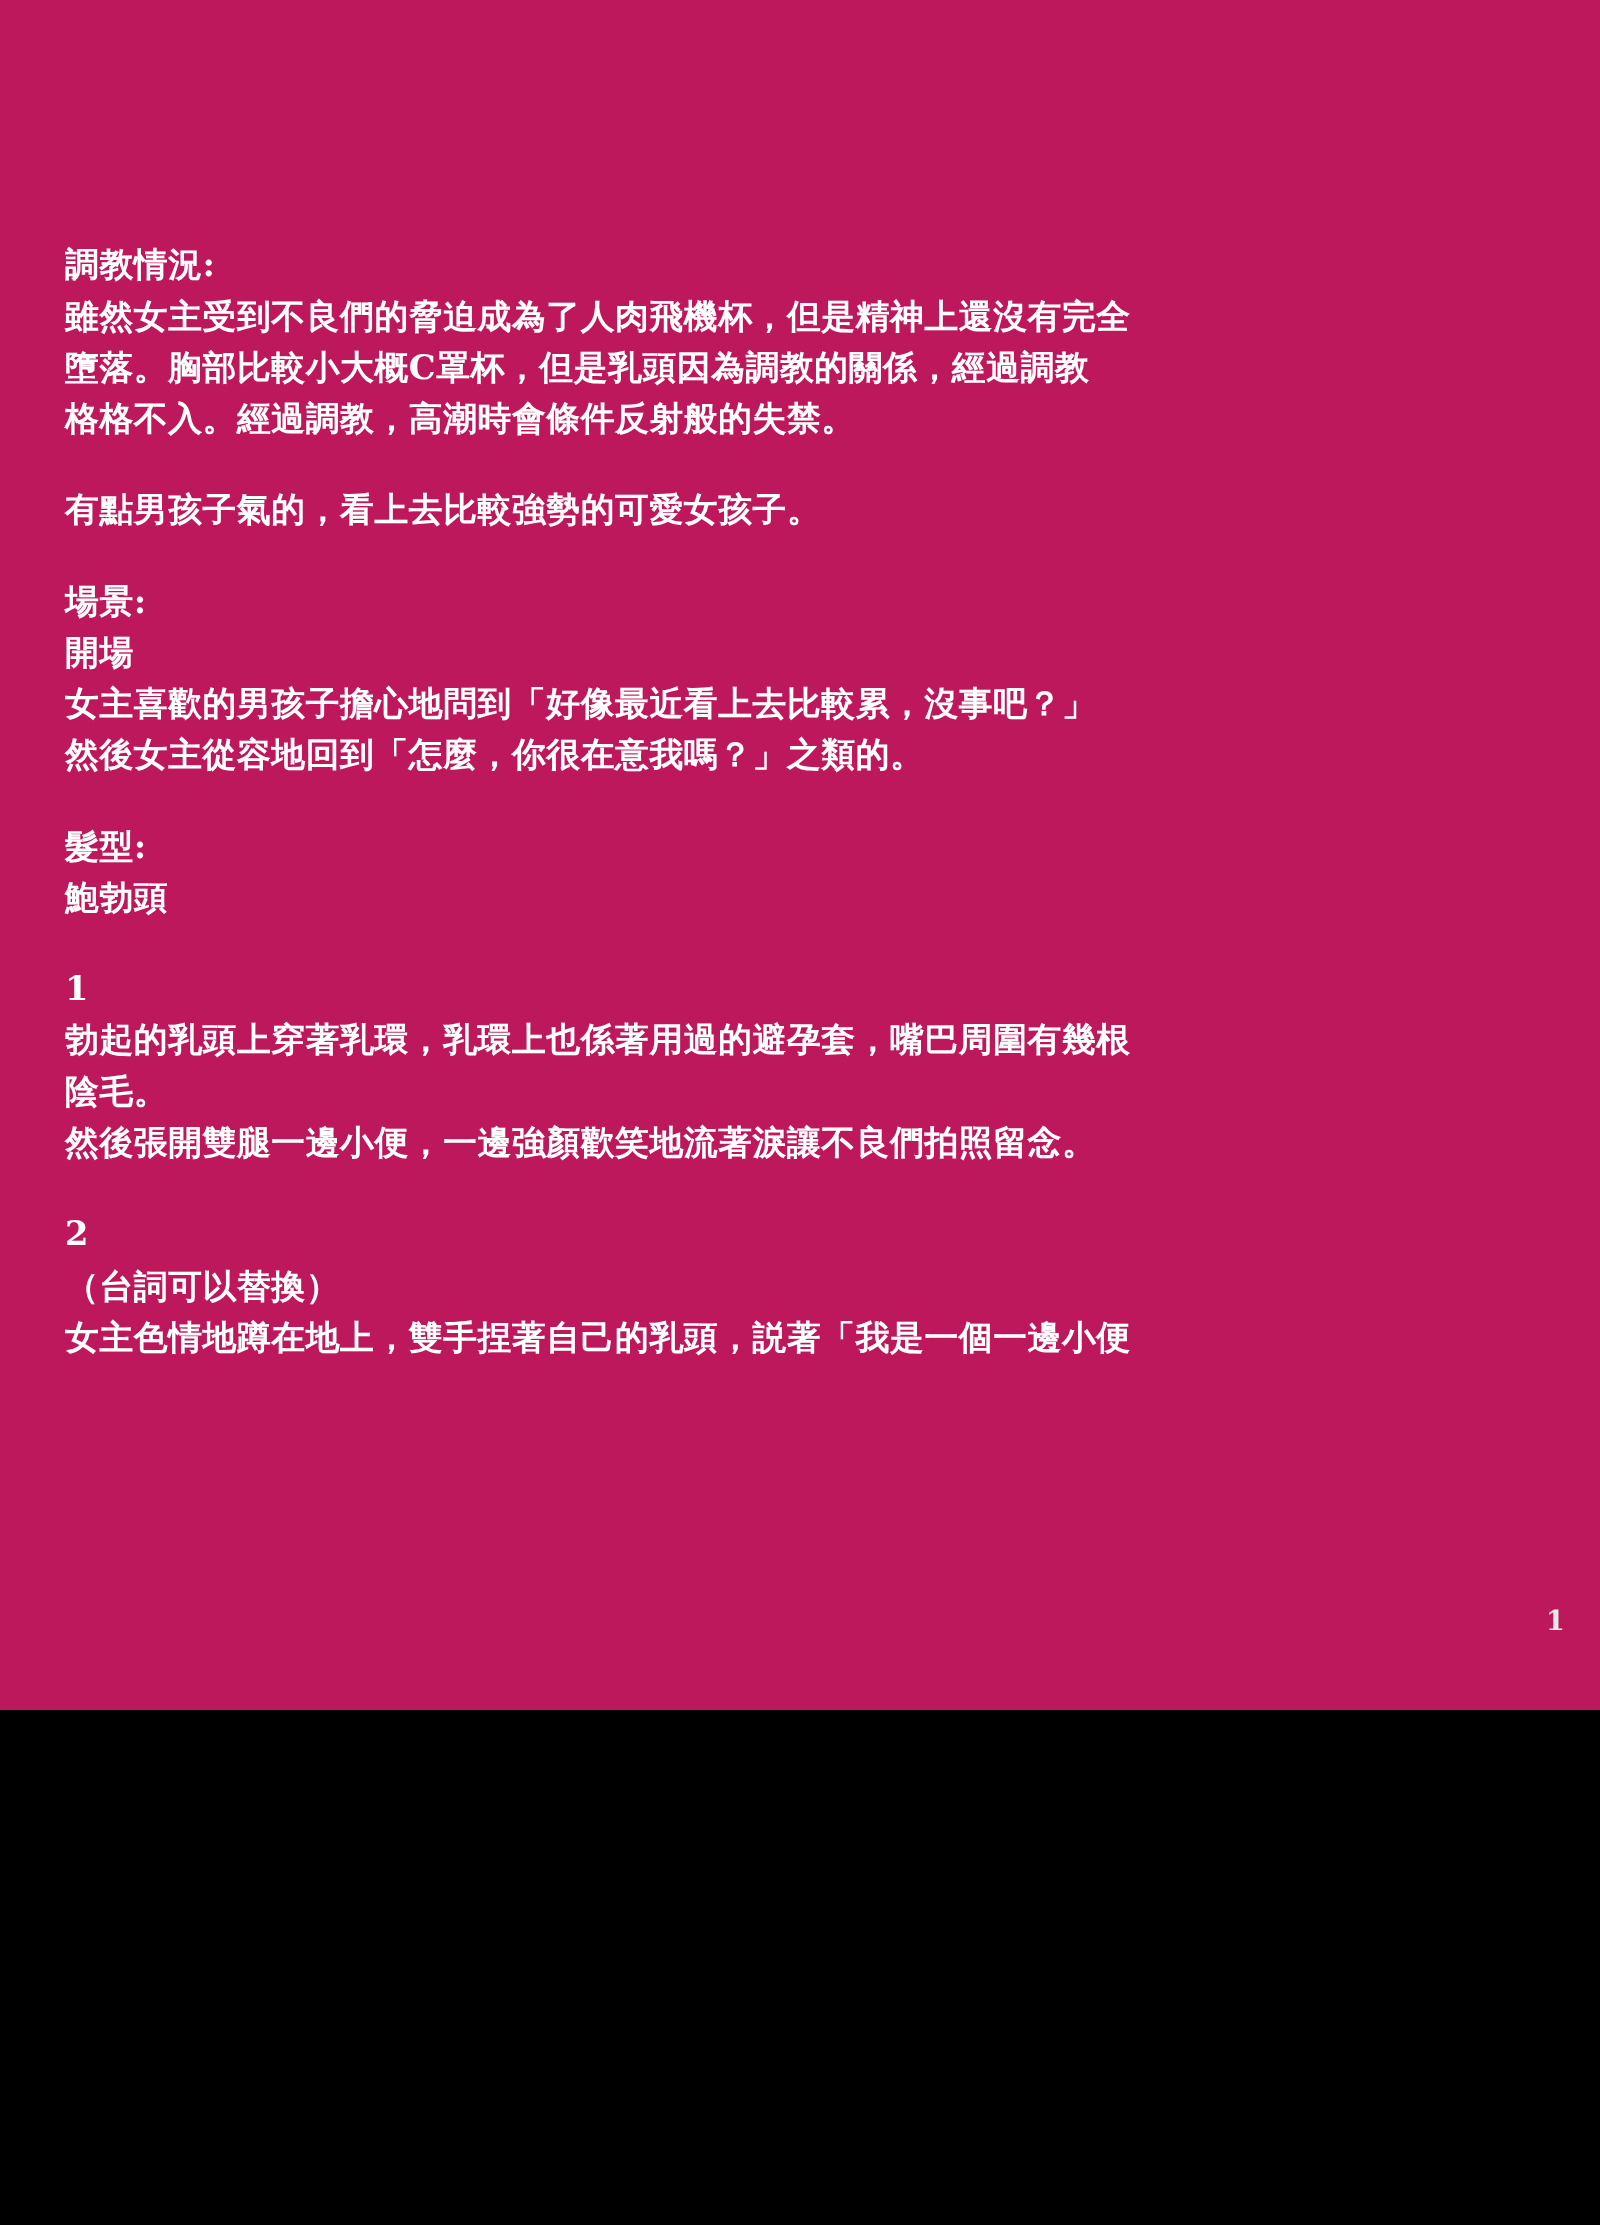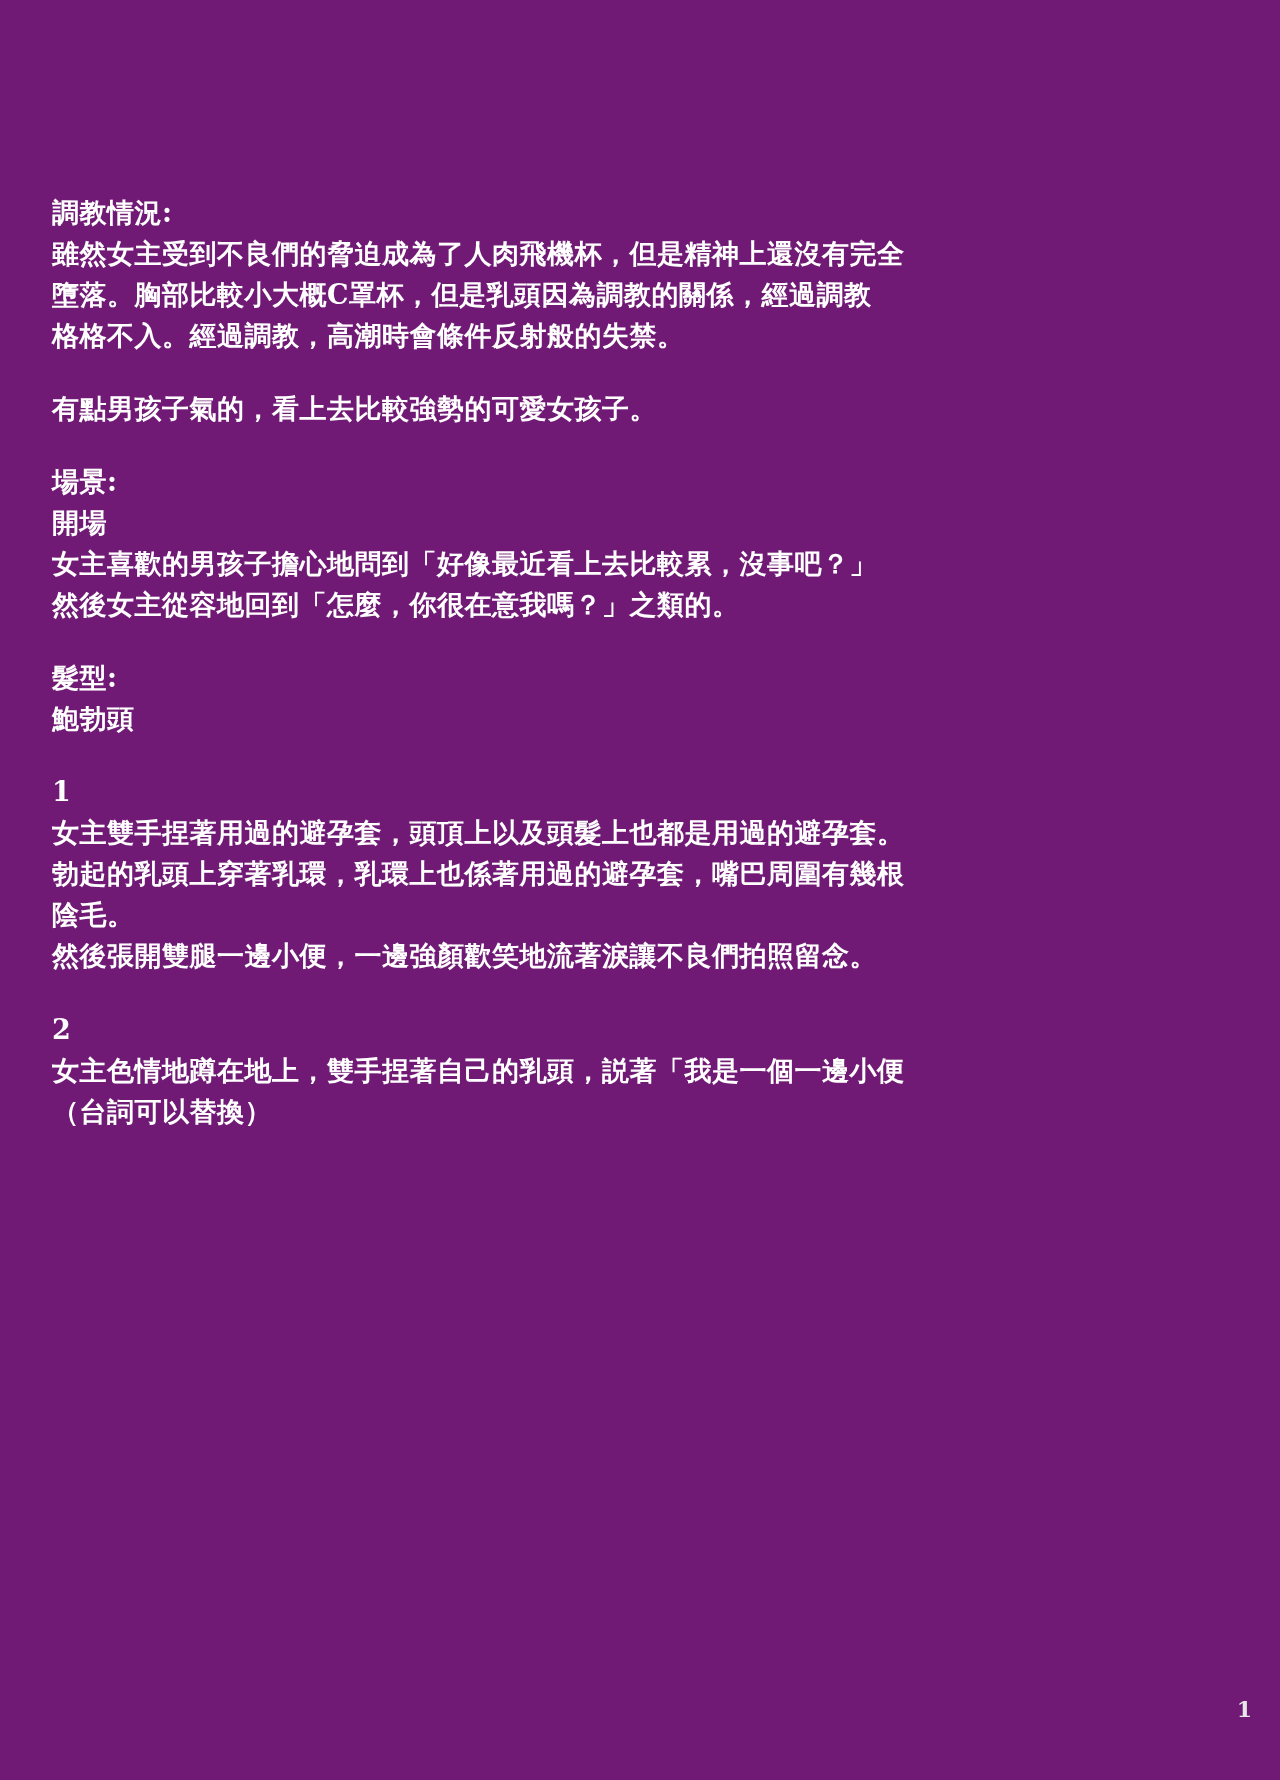--- a/index.html
+++ b/index.html
@@ -3,22 +3,22 @@
 <meta charset="utf-8">
 <style>
   html, body {
     margin: 0;
     padding: 0;
     background: #000000;
   }
   .page {
     position: relative;
     width: 1280px;
-    height: 1780px;
-    background: #701a75;
+    height: 1368px;
+    background: #be185d;
     box-sizing: border-box;
     overflow: hidden;
   }
   .content {
     position: absolute;
     left: 52px;
     top: 192px;
     width: 1010px;
     color: #ffffff;
     font-family: "DejaVu Serif", "Liberation Serif", serif;
@@ -71,28 +71,27 @@
       <div class="line">然後女主從容地回到「怎麼，你很在意我嗎？」之類的。</div>
     </div>
 
     <div class="block">
       <div class="line">髮型:</div>
       <div class="line">鮑勃頭</div>
     </div>
 
     <div class="block">
       <div class="line">1</div>
-      <div class="line">女主雙手捏著用過的避孕套，頭頂上以及頭髮上也都是用過的避孕套。</div>
       <div class="line">勃起的乳頭上穿著乳環，乳環上也係著用過的避孕套，嘴巴周圍有幾根</div>
       <div class="line">陰毛。</div>
       <div class="line">然後張開雙腿一邊小便，一邊強顏歡笑地流著淚讓不良們拍照留念。</div>
     </div>
 
     <div class="block">
       <div class="line">2</div>
+      <div class="line">（台詞可以替換）</div>
       <div class="line">女主色情地蹲在地上，雙手捏著自己的乳頭，説著「我是一個一邊小便</div>
-      <div class="line">（台詞可以替換）</div>
     </div>
 
   </div>
 
   <div class="page-number">1</div>
 </div>
 
 </body></html>

